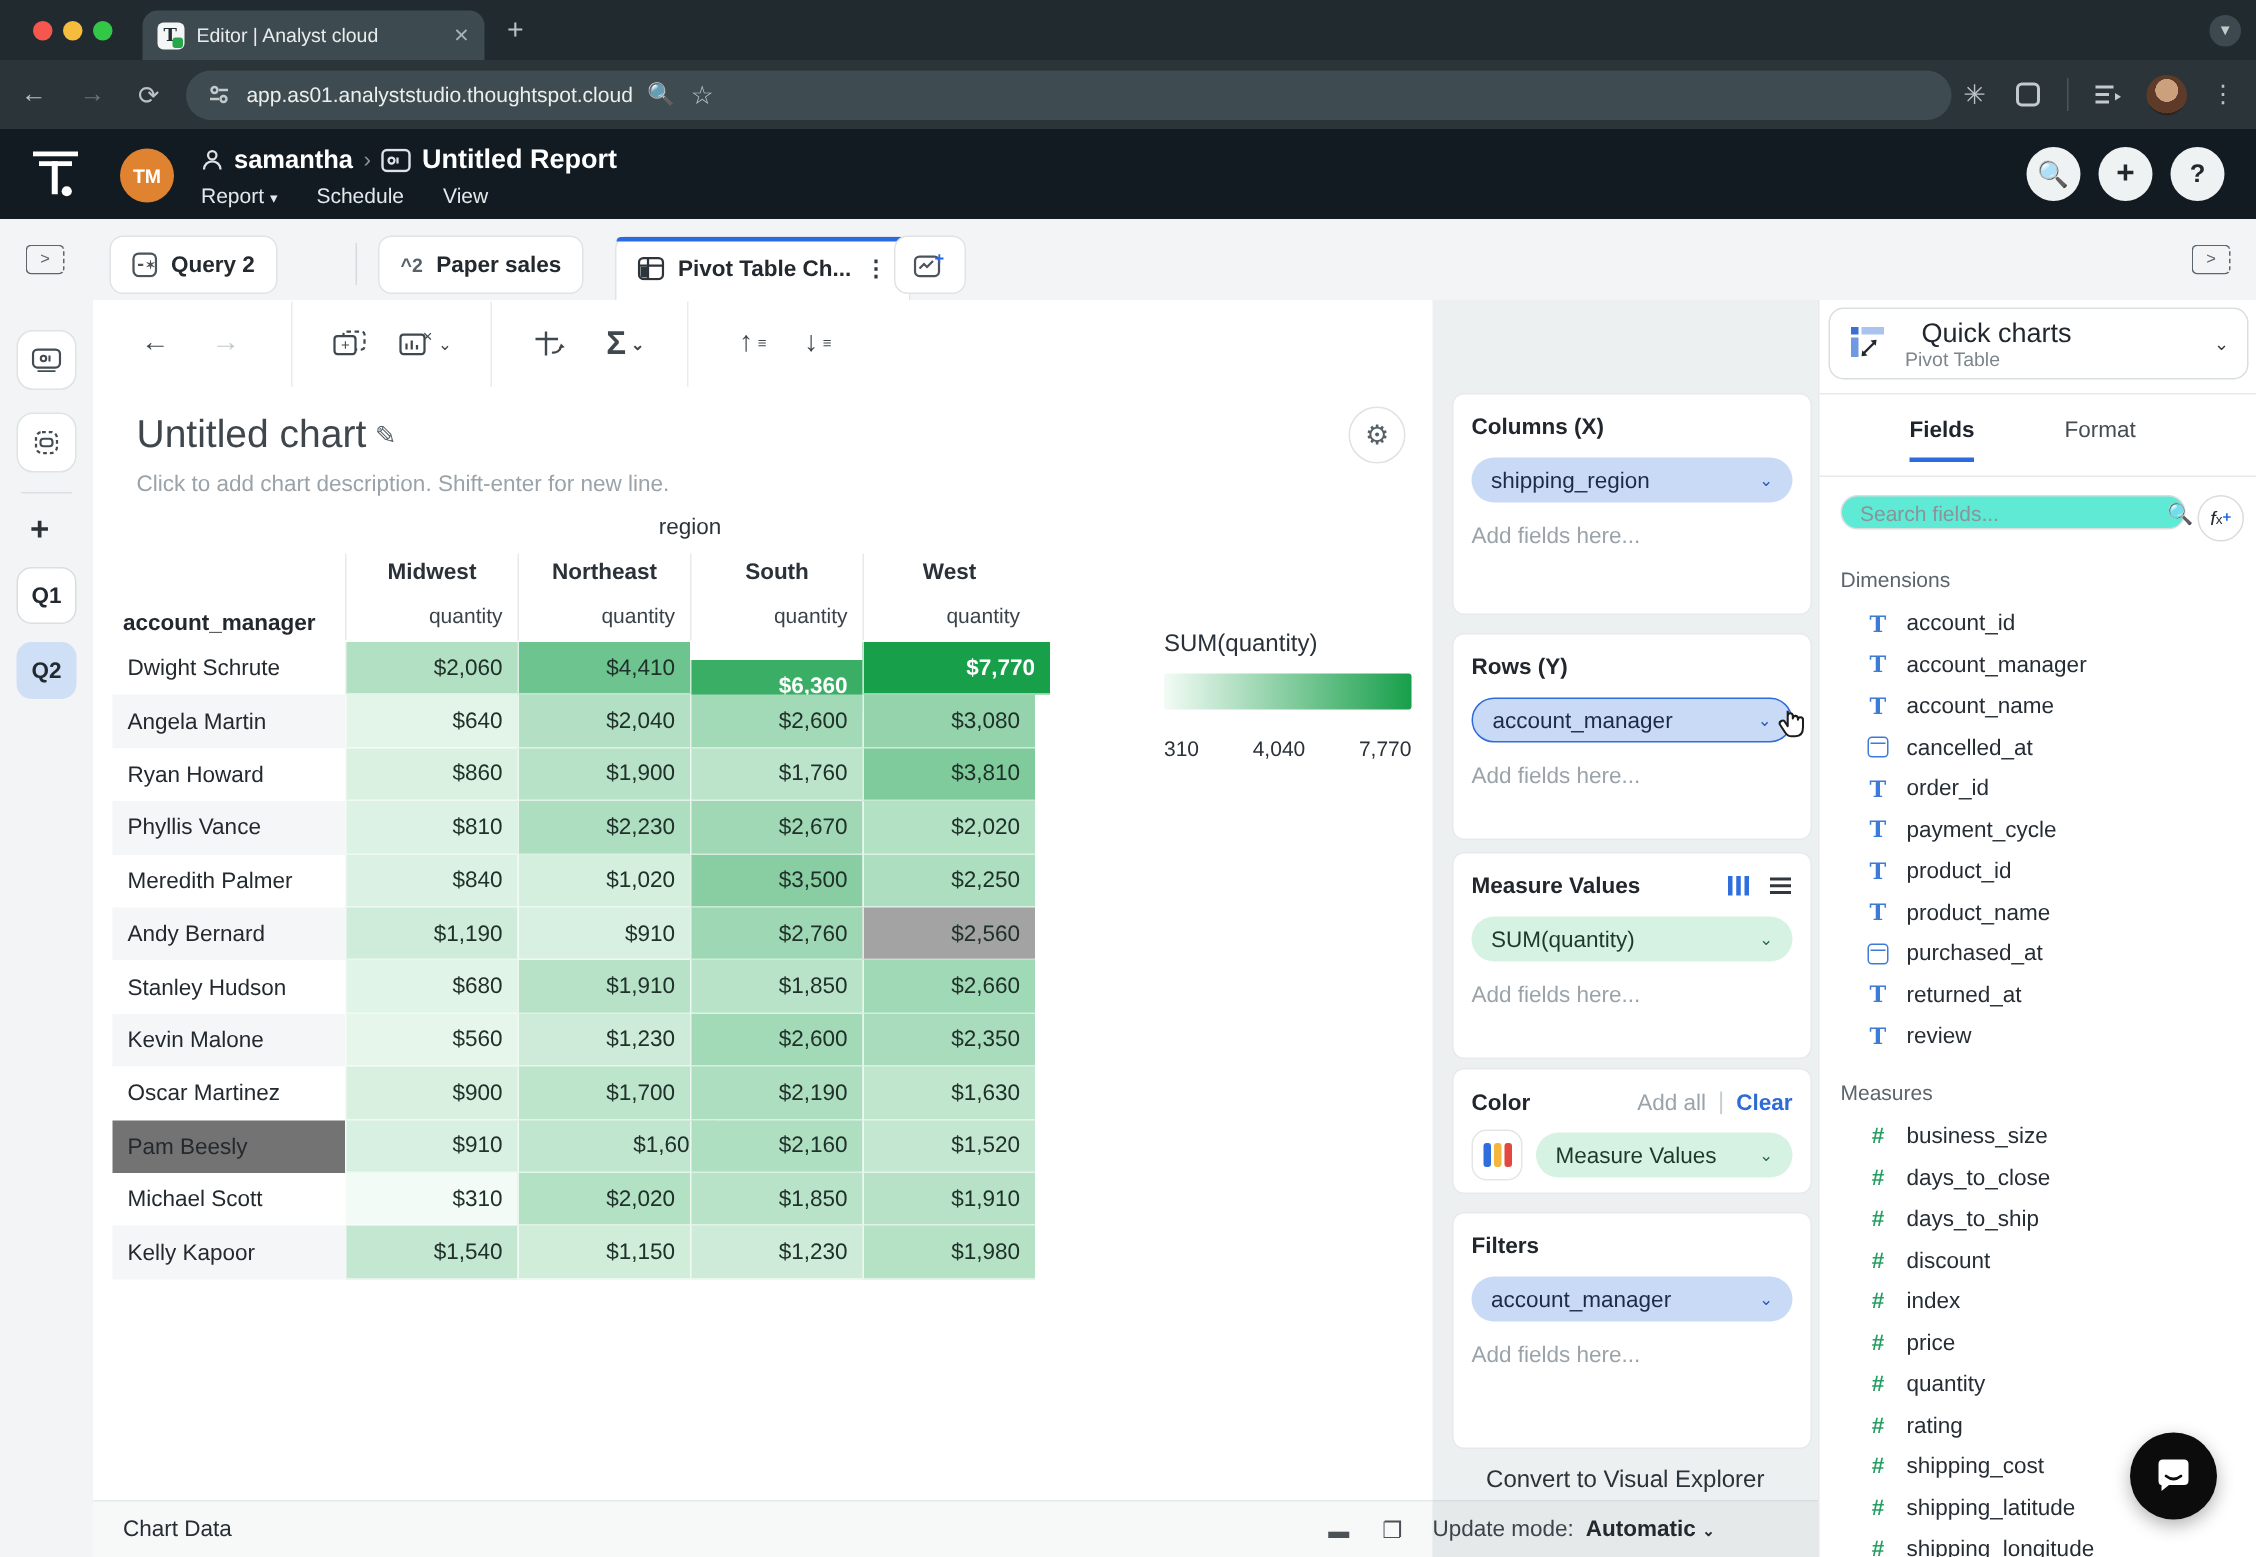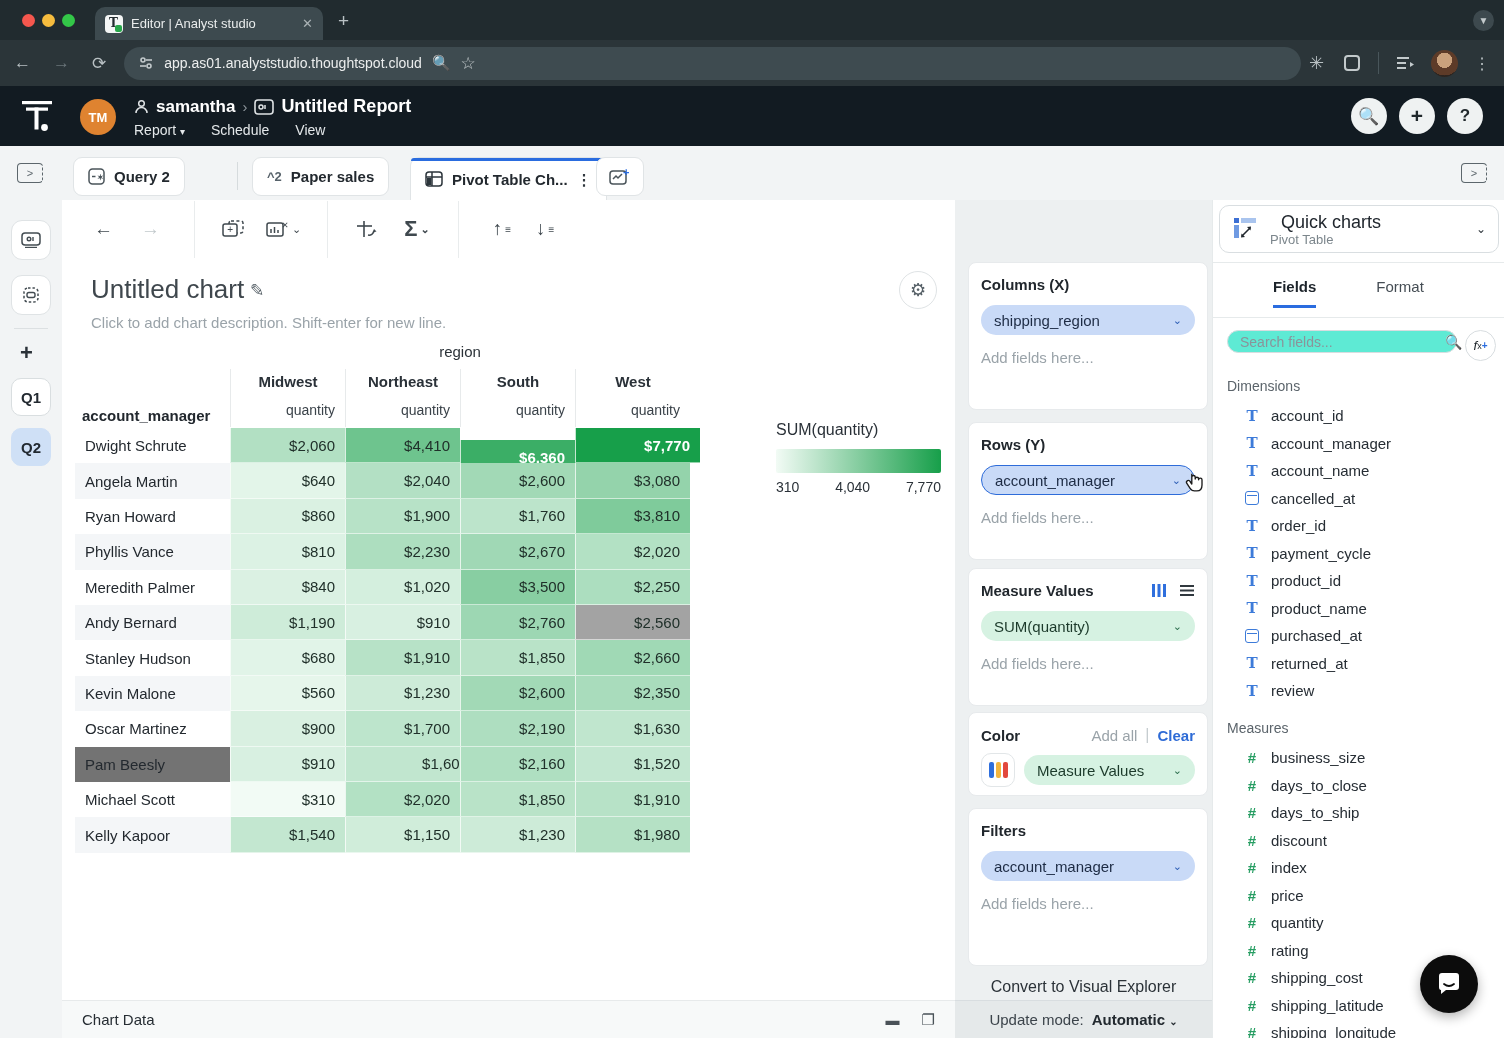--- a/index.html
+++ b/index.html
@@ -99,21 +99,21 @@
   .pill.green { background:#d6f2e2; color:#1c3a2b; }
   .pill.green .pchev { color:#2c6e4d; }
   .pill.focus { border:1.5px solid #2e6cd9; }
   .addfields { font-size:15px; color:#9aa3a9; margin-top:14px; }
   .cfg-link-muted { font-size:15px; color:#9aa3a9; }
   .cfg-link { font-size:15px; color:#2e6bd6; font-weight:600; }
   .swatch { width:34px; height:34px; background:#fff; border:1px solid #e2e6e8; border-radius:10px;
             display:flex; align-items:center; justify-content:center; gap:2px; flex:none; }
   .swatch i { width:5px; border-radius:2px; display:block; }
   .updatebar { left:955px; top:1000px; width:257px; height:38px; background:#e5e9ea; border-top:1px solid #d8dde0;
-               display:flex; align-items:center; justify-content:center; gap:8px; }
+               display:flex; align-items:center; justify-content:flex-start; gap:8px; }
 
   
   .fieldsbg { left:1212px; top:200px; width:292px; height:838px; background:#fff; border-left:1px solid #e6eaeb; }
   .qc-card { position:absolute; left:6px; top:5px; width:280px; height:48px; background:#fff; border:1px solid #d9dee1;
              border-radius:10px; display:flex; align-items:center; padding:0 12px; gap:12px; }
   .qc-title { font-size:18px; font-weight:400; color:#21272e; line-height:20px;margin-left:11px; }
   .qc-sub { font-size:13px; color:#7c868c; }
   .ftab { font-size:15px; color:#454d54; padding-bottom:10px; }
   .ftab.active { color:#1d242b; font-weight:700; border-bottom:3px solid #2a6cdf; }
   .searchbox { position:absolute; left:14px; top:130px; width:230px; height:23px; border:1px solid #d8dde0; border-radius:16px;
@@ -136,21 +136,21 @@
 <body>
 
 <div class="screen">
 
   <div class="abs titlebar">
     <span class="abs tlight" style="left:22px;top:14px;background:#f5574e"></span>
     <span class="abs tlight" style="left:42px;top:14px;background:#f6bc3e"></span>
     <span class="abs tlight" style="left:62px;top:14px;background:#33c748"></span>
     <div class="abs btab">
       <span class="favicon"></span>
-      <span class="btab-title">Editor | Analyst studio</span>
+      <span class="btab-title">Editor | Analyst cloud</span>
       <span style="color:#aab2b5;font-size:13px">✕</span>
     </div>
     <span class="abs chrome-ic" style="left:338px;top:10px;font-size:19px">+</span>
     <span class="abs" style="left:1473px;top:10px;width:21px;height:21px;border-radius:50%;background:#3d494e;color:#c3cacc;font-size:10px;display:flex;align-items:center;justify-content:center">▼</span>
   </div>
 
   <div class="abs urlrow">
     <span class="chrome-ic" style="margin-left:14px">←</span>
     <span class="chrome-ic" style="margin-left:22px;color:#6a757a">→</span>
     <span class="chrome-ic" style="margin-left:22px">⟳</span>
@@ -415,21 +415,21 @@
               <div class="pv-valcell" style="position: absolute; left: 270px; top: 0px; width: 115px; height: 35.4px; background: rgb(208, 237, 218); color: rgb(32, 48, 42); font-weight: 400;">$1,150</div>
               <div class="pv-valcell" style="position: absolute; left: 385px; top: 0px; width: 115px; height: 35.4px; background: rgb(205, 235, 216); color: rgb(32, 48, 42); font-weight: 400;">$1,230</div>
               <div class="pv-valcell" style="position: absolute; left: 500px; top: 0px; width: 115px; height: 35.4px; background: rgb(181, 225, 197); color: rgb(32, 48, 42); font-weight: 400;">$1,980</div>
             </div>
           </div>
       </div>
 
       <div class="abs" style="left:714px;top:163px;width:165px">
         <div class="lg-title">SUM(quantity)</div>
         <div class="lg-bar" id="legend-bar" style="margin-top: 10px; background: linear-gradient(90deg, rgb(242, 251, 245), rgb(122, 200, 151) 55%, rgb(23, 159, 74));"></div>
-        <div class="lg-labels" style="margin-top:6px">
+        <div class="lg-labels" style="margin-top:18px">
           <span>310</span>
           <span>4,040</span>
           <span>7,770</span>
         </div>
       </div>
     </div>
   </div>
 
   <div class="abs chartfoot">
     <span class="cf-label">Chart Data</span>

